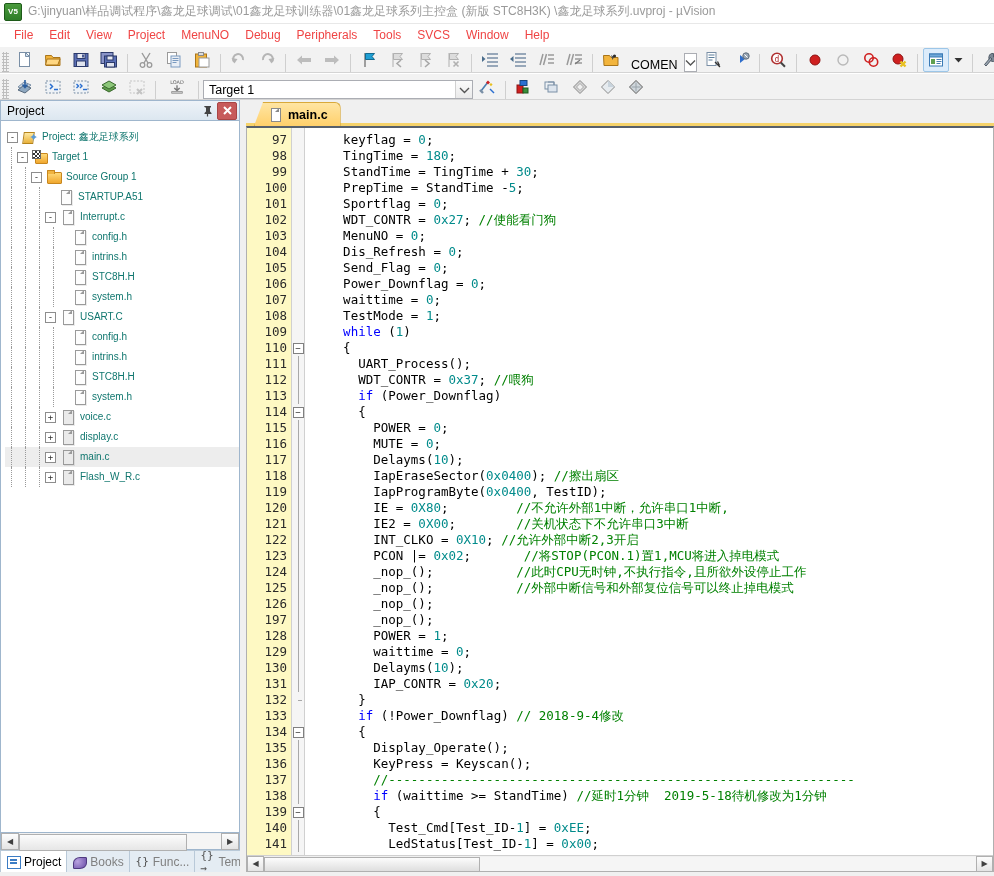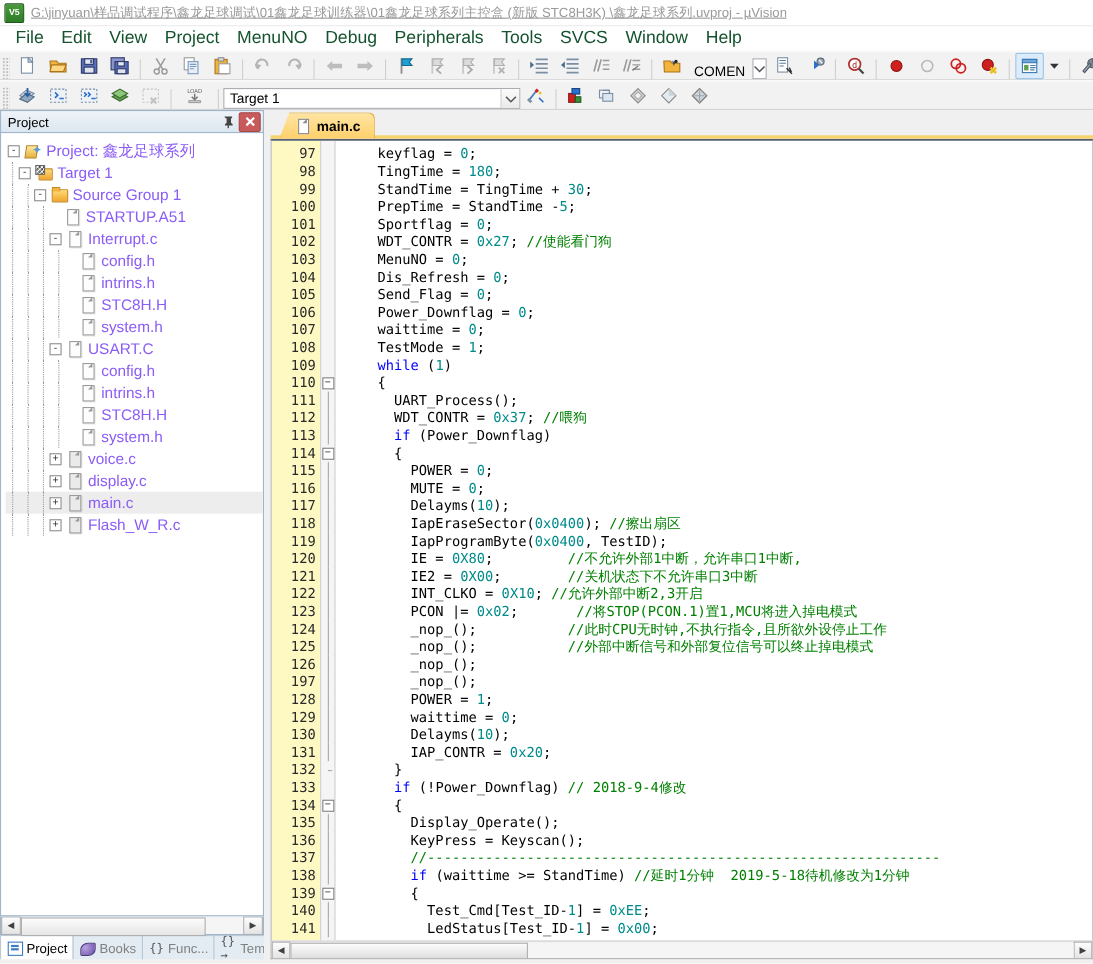--- a/index.html
+++ b/index.html
@@ -21,29 +21,28 @@
     width:16px;height:16px;flex:none;margin-right:6px;
     background:linear-gradient(#4a9a3c,#2e7d28);
     border:1px solid #1d5a18;border-radius:2px;
     color:#fff;font-size:8px;font-weight:bold;
     display:flex;align-items:center;justify-content:center;
     line-height:1;
   }
   .title-text{
     font-size:12px;color:#9a9a9a;white-space:nowrap;overflow:hidden;
     font-family:"Liberation Sans","DejaVu Sans",sans-serif;
-    text-decoration:underline;
   }
   
   .menubar{
     height:22px;display:flex;align-items:center;
     background:#ffffff;padding-left:6px;box-sizing:border-box;
   }
   .menu-item{
-    padding:2px 8px;font-size:16px;color:#14532d;cursor:default;white-space:nowrap;
+    padding:2px 8px;font-size:12px;color:#ef4444;cursor:default;white-space:nowrap;
   }
   
   .toolbar{
     height:27px;display:flex;align-items:flex-end;
     background:#f2f2f2;
     border-top:1px solid #ffffff;
     border-bottom:1px solid #d4d4d4;
     box-sizing:border-box;
   }
   .grip{
@@ -146,21 +145,21 @@
   }
   
   .ico.proj::before{
     content:"";position:absolute;left:1px;top:3px;width:9px;height:10px;
     background:linear-gradient(#ffe9a0,#e8b13a);border:1px solid #b5841c;
     transform:skewX(-8deg);
   }
   .ico.proj::after{
     content:"✦";position:absolute;left:7px;top:-2px;font-size:11px;color:#5b9bd5;
   }
-  .node-label{color:#8b5cf6;font-size:14px;}
+  .node-label{color:#0f766e;font-size:10px;}
   .indent{display:inline-block;flex:none;}
   .dotline{
     border-left:1px dotted #9a9a9a;height:20px;flex:none;
   }
   .hscroll{
     height:17px;flex:none;background:#f0f0f0;border:1px solid #9fb6cd;border-top:none;
     display:flex;align-items:center;box-sizing:border-box;
   }
   .hs-btn{
     width:16px;height:15px;flex:none;background:linear-gradient(#fdfdfd,#e4e4e4);

